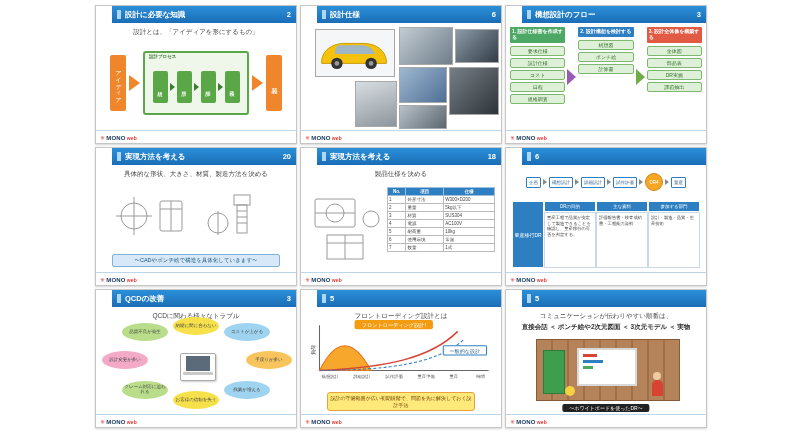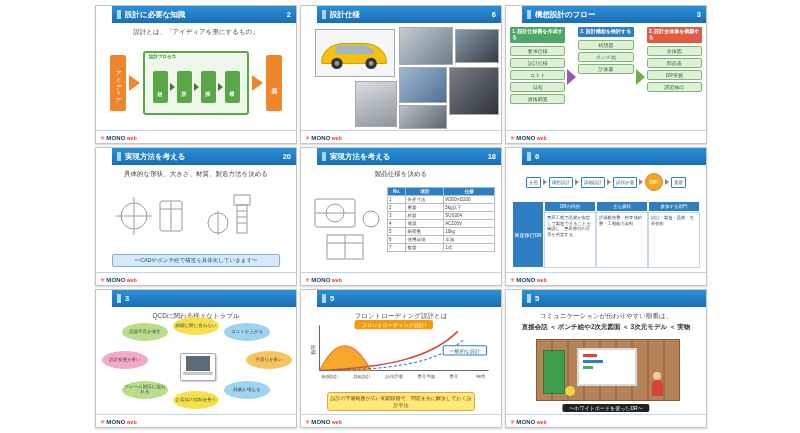--- a/index.html
+++ b/index.html
@@ -381,20 +381,21 @@
           <span class="mark">✳</span>
           <span>MONO</span>
           <span class="suf">web</span>
         </span>
     </div>
   </div>
 
   <div class="slide">
     <div class="hdr">
       <span class="accent"></span>
+      <span class="t">QCDの改善</span>
       <span class="pg">3</span>
     </div>
     <div class="body">
       <div class="intro">QCDに関わる様々なトラブル</div>
       <div class="petal pt0" style="background-color: rgb(185, 221, 138);">品質不良が発生</div>
       <div class="petal pt1" style="background-color: rgb(247, 225, 74);">納期に間に合わない</div>
       <div class="petal pt2" style="background-color: rgb(159, 212, 240);">コストが上がる</div>
       <div class="petal pt3" style="background-color: rgb(242, 170, 198);">設計変更が多い</div>
       <div class="petal pt4" style="background-color: rgb(247, 196, 94);">手戻りが多い</div>
       <div class="petal pt5" style="background-color: rgb(185, 221, 138);">クレーム対応に追われる</div>

